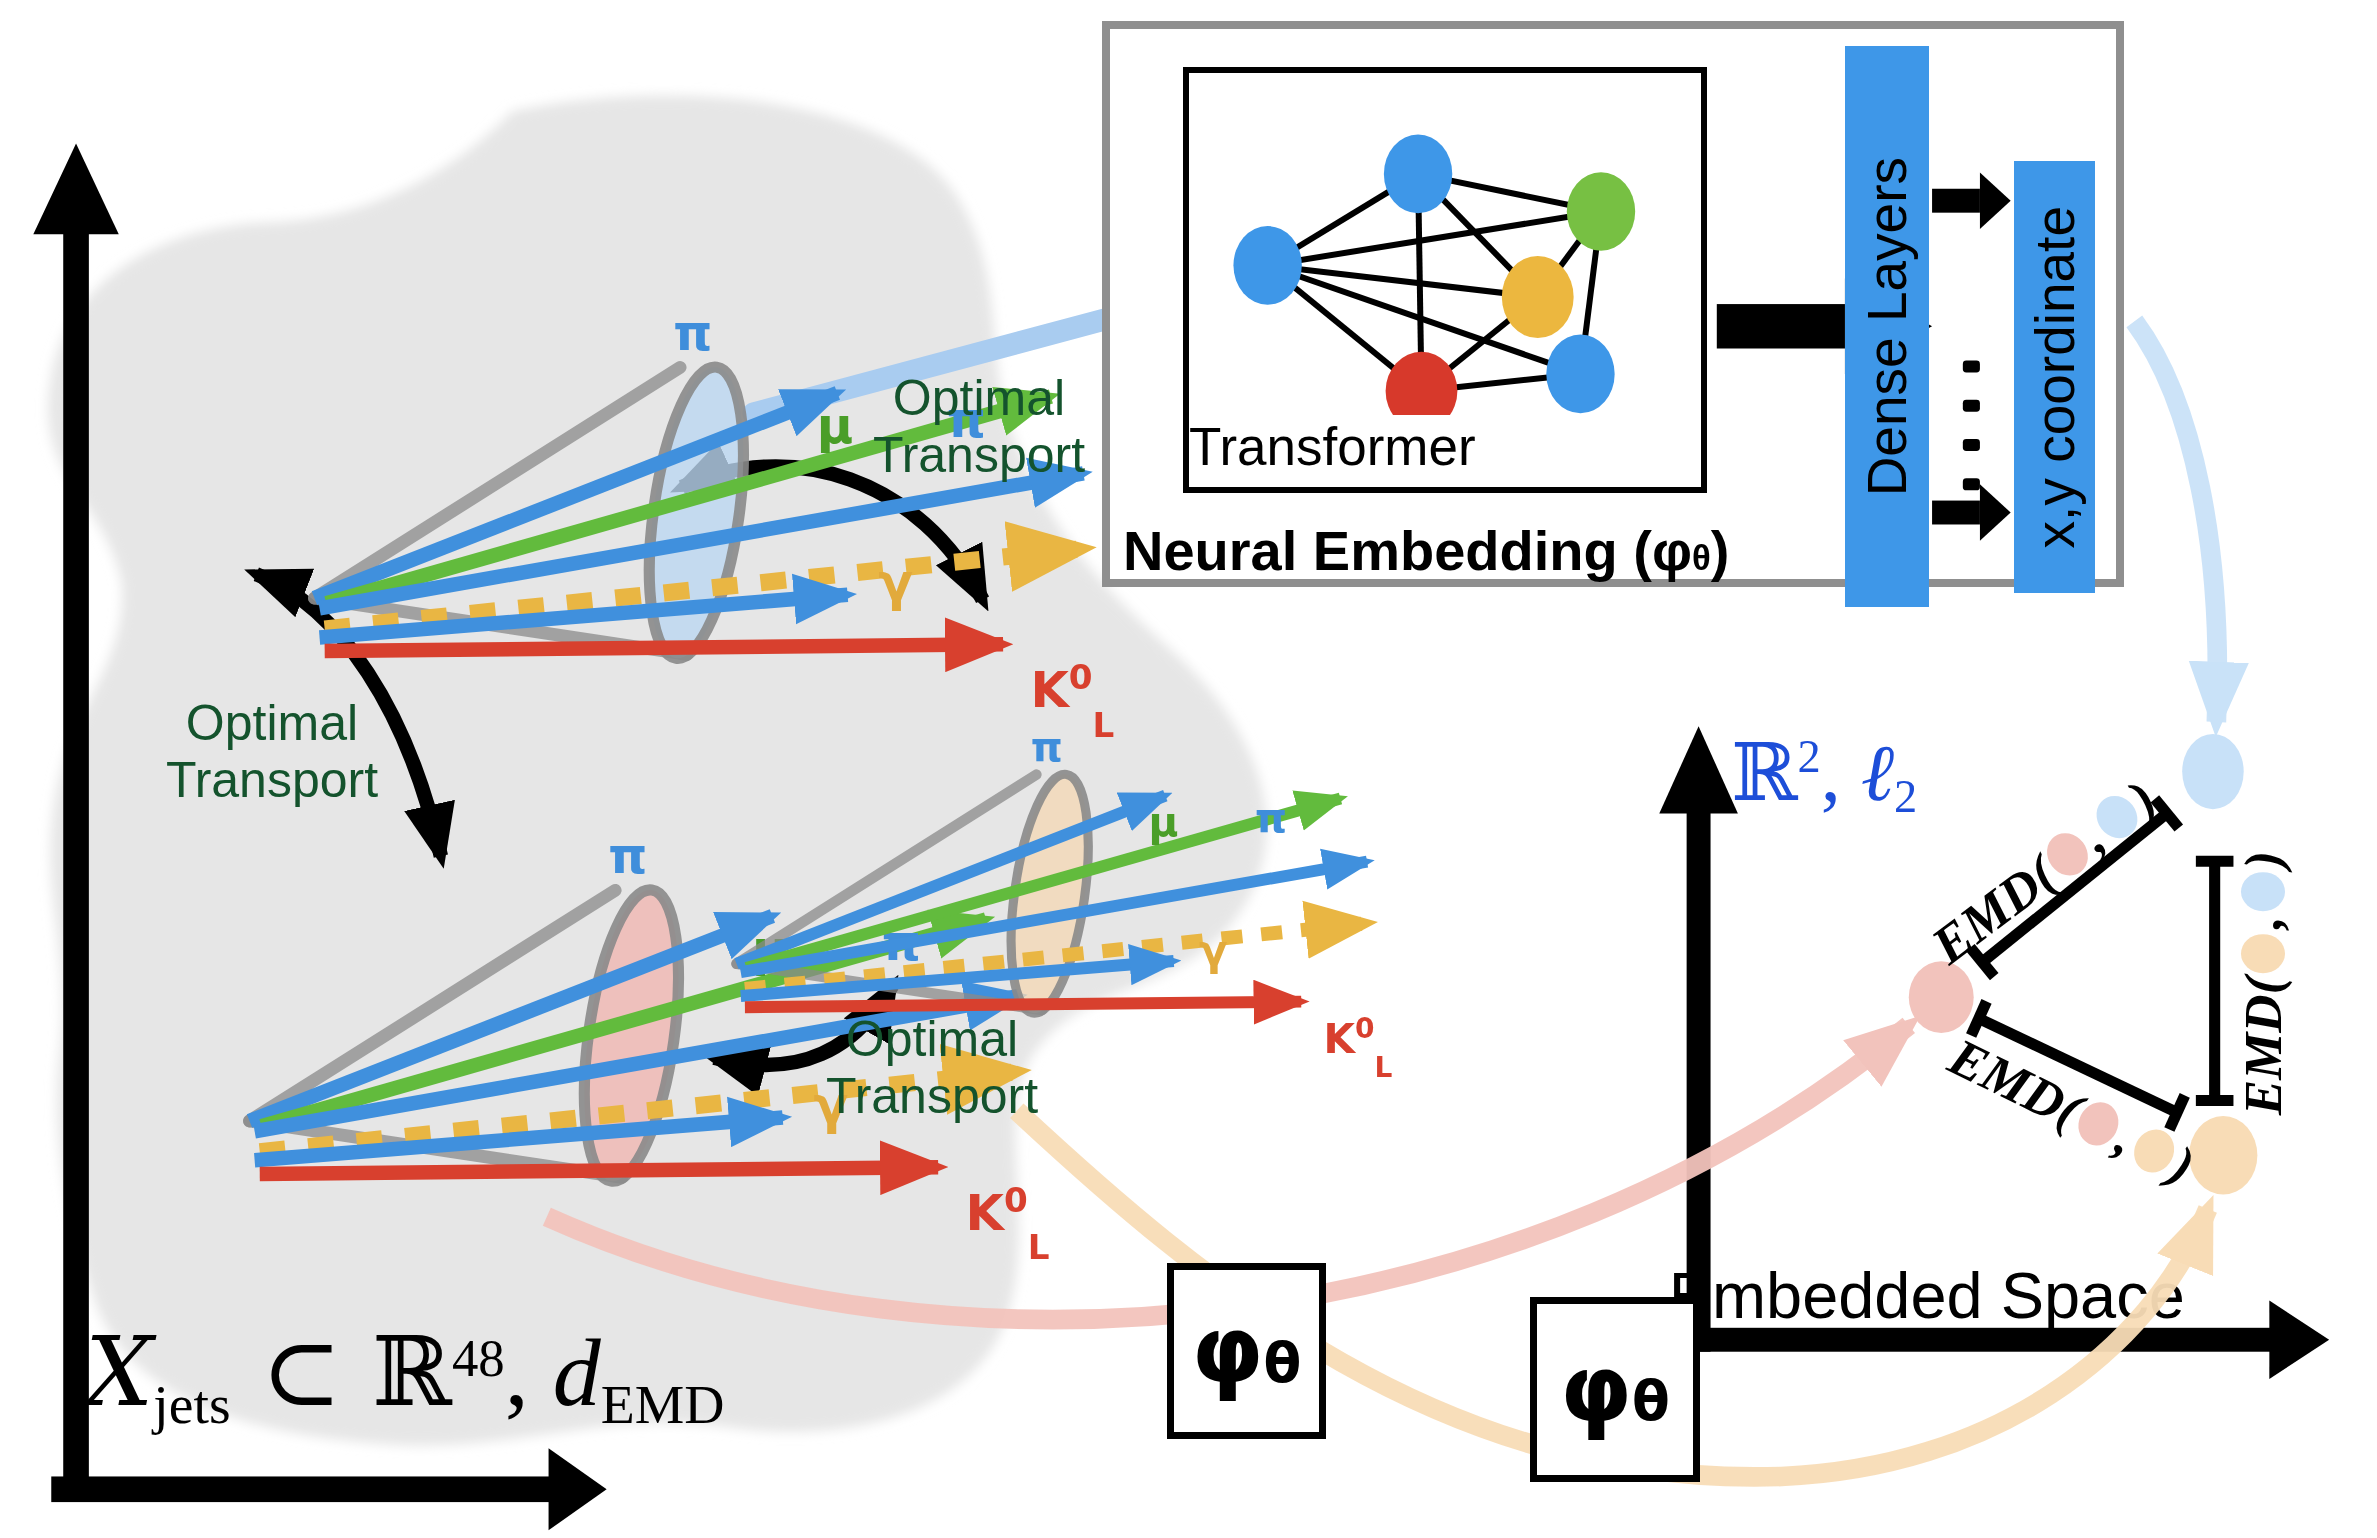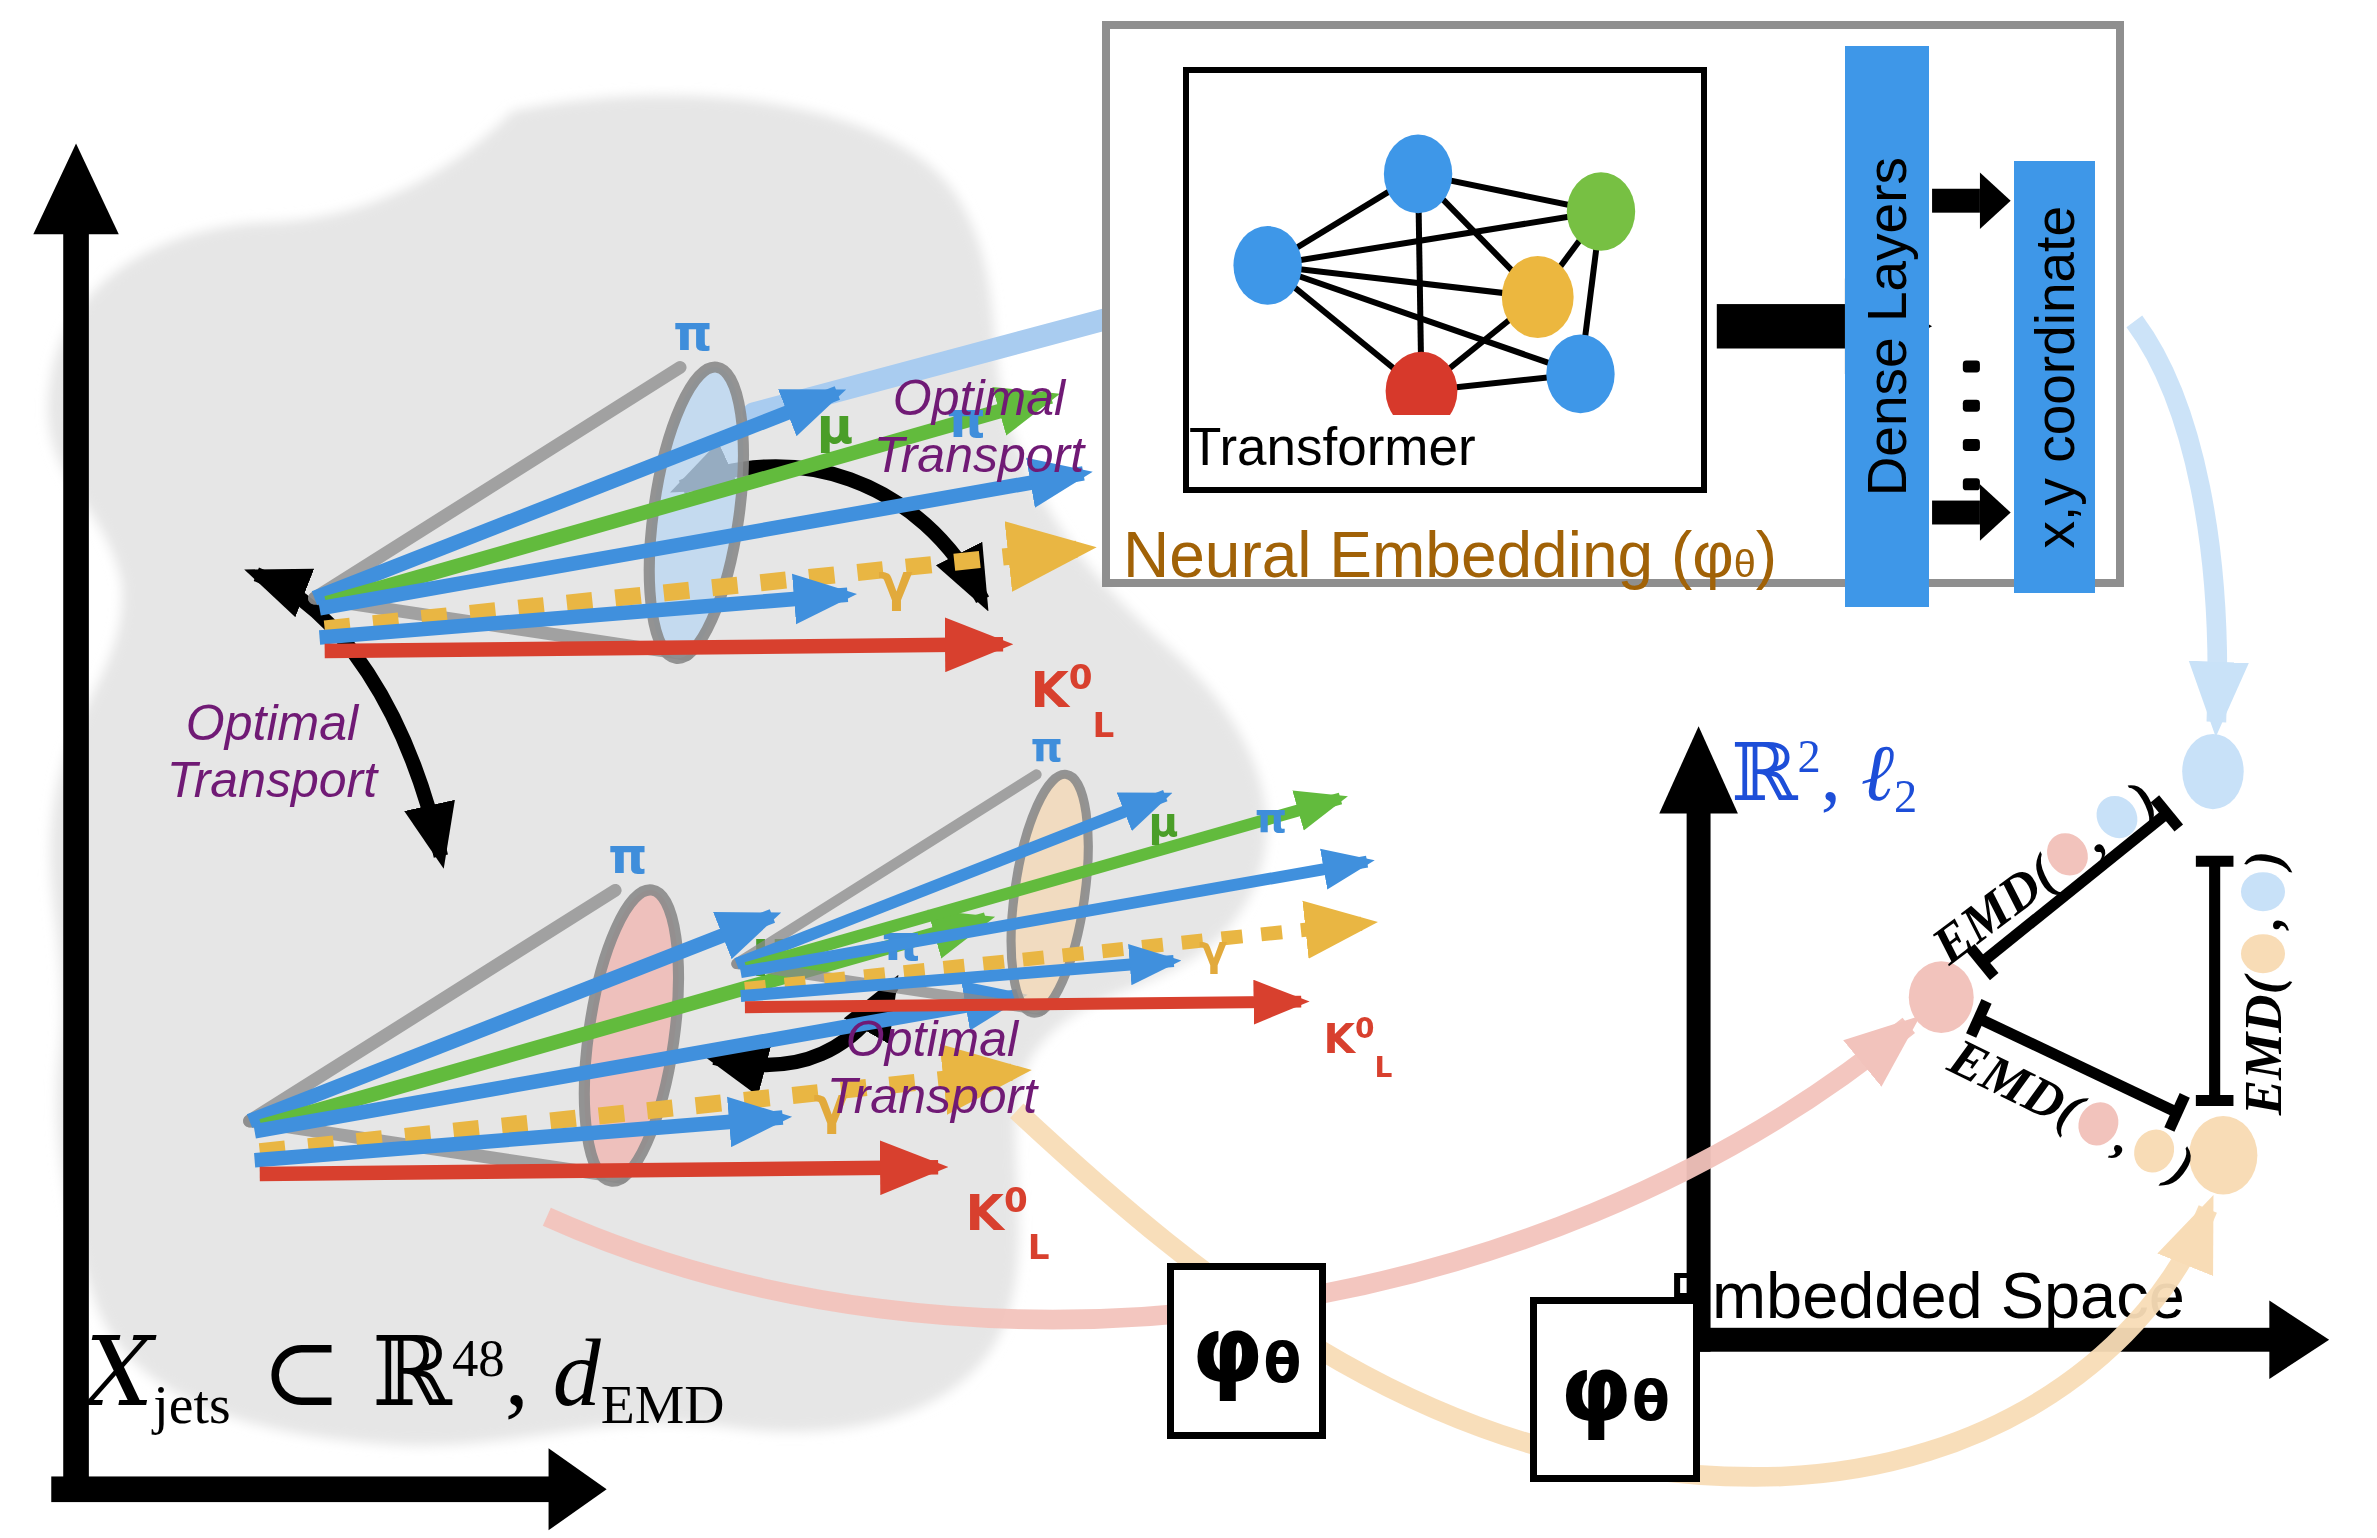--- a/index.html
+++ b/index.html
@@ -1,35 +1,35 @@
 <!DOCTYPE html>
 <html style="font-size:13.7px"><head>
 <meta charset="utf-8">
 <style>
   html,body{margin:0;padding:0;background:#fff;}
   #canvas{position:relative;width:2377px;height:1538px;background:#fff;overflow:hidden;
           font-family:"Liberation Sans","DejaVu Sans",sans-serif;}
   #art{position:absolute;left:0;top:0;z-index:1;}
   .abs{position:absolute;z-index:3;}
   
-  .ot{transform:translate(-50%,-50%);font-size:50px;line-height:1.14;color:#701a75;
-      text-align:center;white-space:nowrap;font-style:italic;}
+  .ot{transform:translate(-50%,-50%);font-size:50px;line-height:1.14;color:#14532d;
+      text-align:center;white-space:nowrap;}
   
   .formula{left:85px;top:1316px;font-family:"Liberation Serif","DejaVu Serif","DejaVu Sans",serif;
            font-size:96px;color:#000;white-space:nowrap;}
   .formula .f-x{font-style:italic;font-family:"DejaVu Serif","Liberation Serif",serif;font-style:italic;}
   .formula .f-sub{font-size:0.58em;vertical-align:-0.32em;}
   .formula .f-sup{font-size:0.55em;vertical-align:0.55em;}
   .formula .f-it{font-style:italic;}
   .formula .f-bb,.formula .f-op{font-family:"DejaVu Serif","DejaVu Sans",serif;}
   
   .ne-box{left:1102px;top:21.4px;width:1006px;height:550px;border:8.5px solid #8f8f8f;background:#fff;}
   .ne-inner{position:absolute;left:73px;top:38px;width:512px;height:414px;border:6.8px solid #000;background:#fff;}
   .ne-inner .t-label{position:absolute;left:0;right:0;bottom:10.3px;text-align:left;font-size:53px;color:#000;}
-  .ne-title{position:absolute;left:13px;top:489px;font-size:64px;font-weight:normal;color:#a16207;white-space:nowrap;}
+  .ne-title{position:absolute;left:13px;top:489px;font-size:56px;font-weight:bold;color:#000000;white-space:nowrap;}
   .ne-title .sub{font-size:0.62em;}
   .vbar{position:absolute;background:#3e97e8;display:flex;align-items:center;justify-content:center;}
   .vbar span{writing-mode:vertical-rl;transform:rotate(180deg);font-size:55px;color:#000;white-space:nowrap;}
   .bar-dense{left:735px;top:17px;width:84px;height:561px;}
   .bar-xy{left:904px;top:132px;width:81px;height:432px;}
   .ne-svg{position:absolute;left:0;top:0;}
   
   .emb-formula{left:1731px;top:726px;font-family:"Liberation Serif","DejaVu Serif","DejaVu Sans",serif;
                font-size:80px;color:#1d4ed8;white-space:nowrap;}
   .emb-formula .sup{font-size:0.58em;vertical-align:0.6em;}

